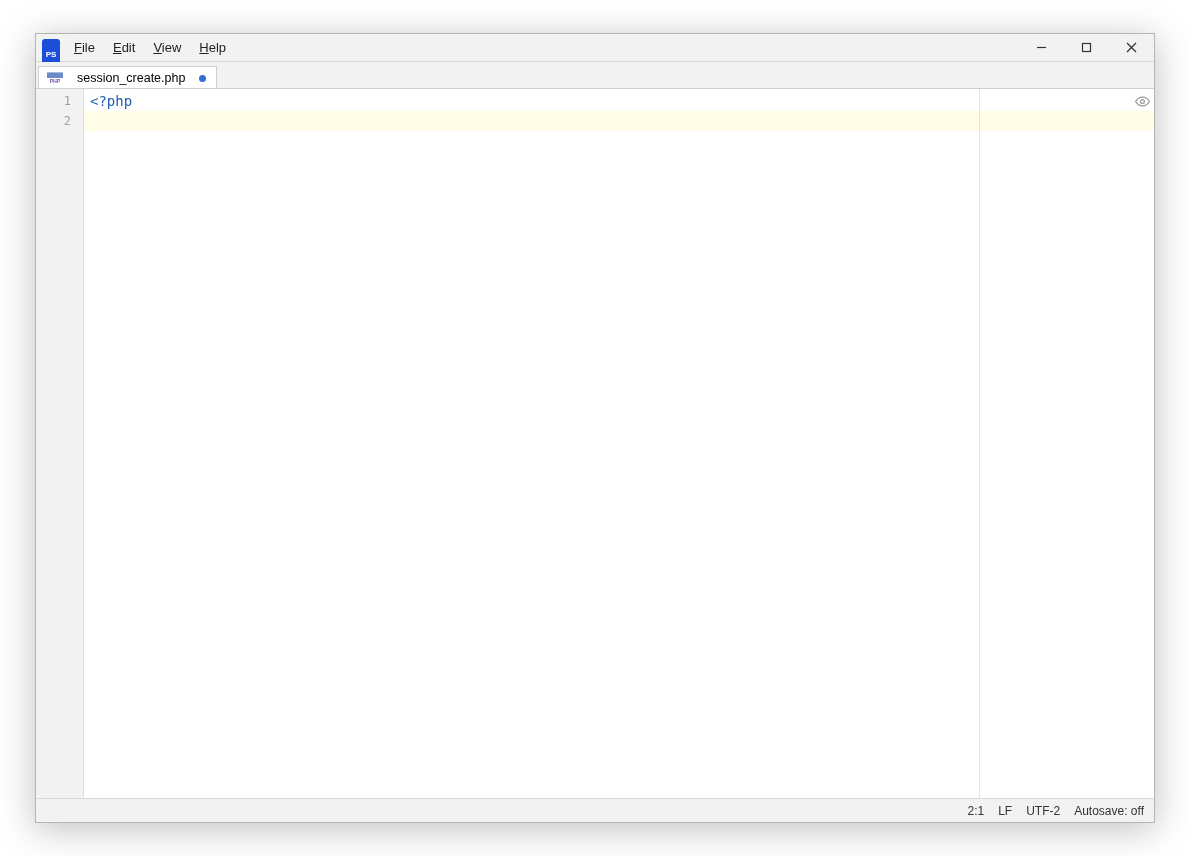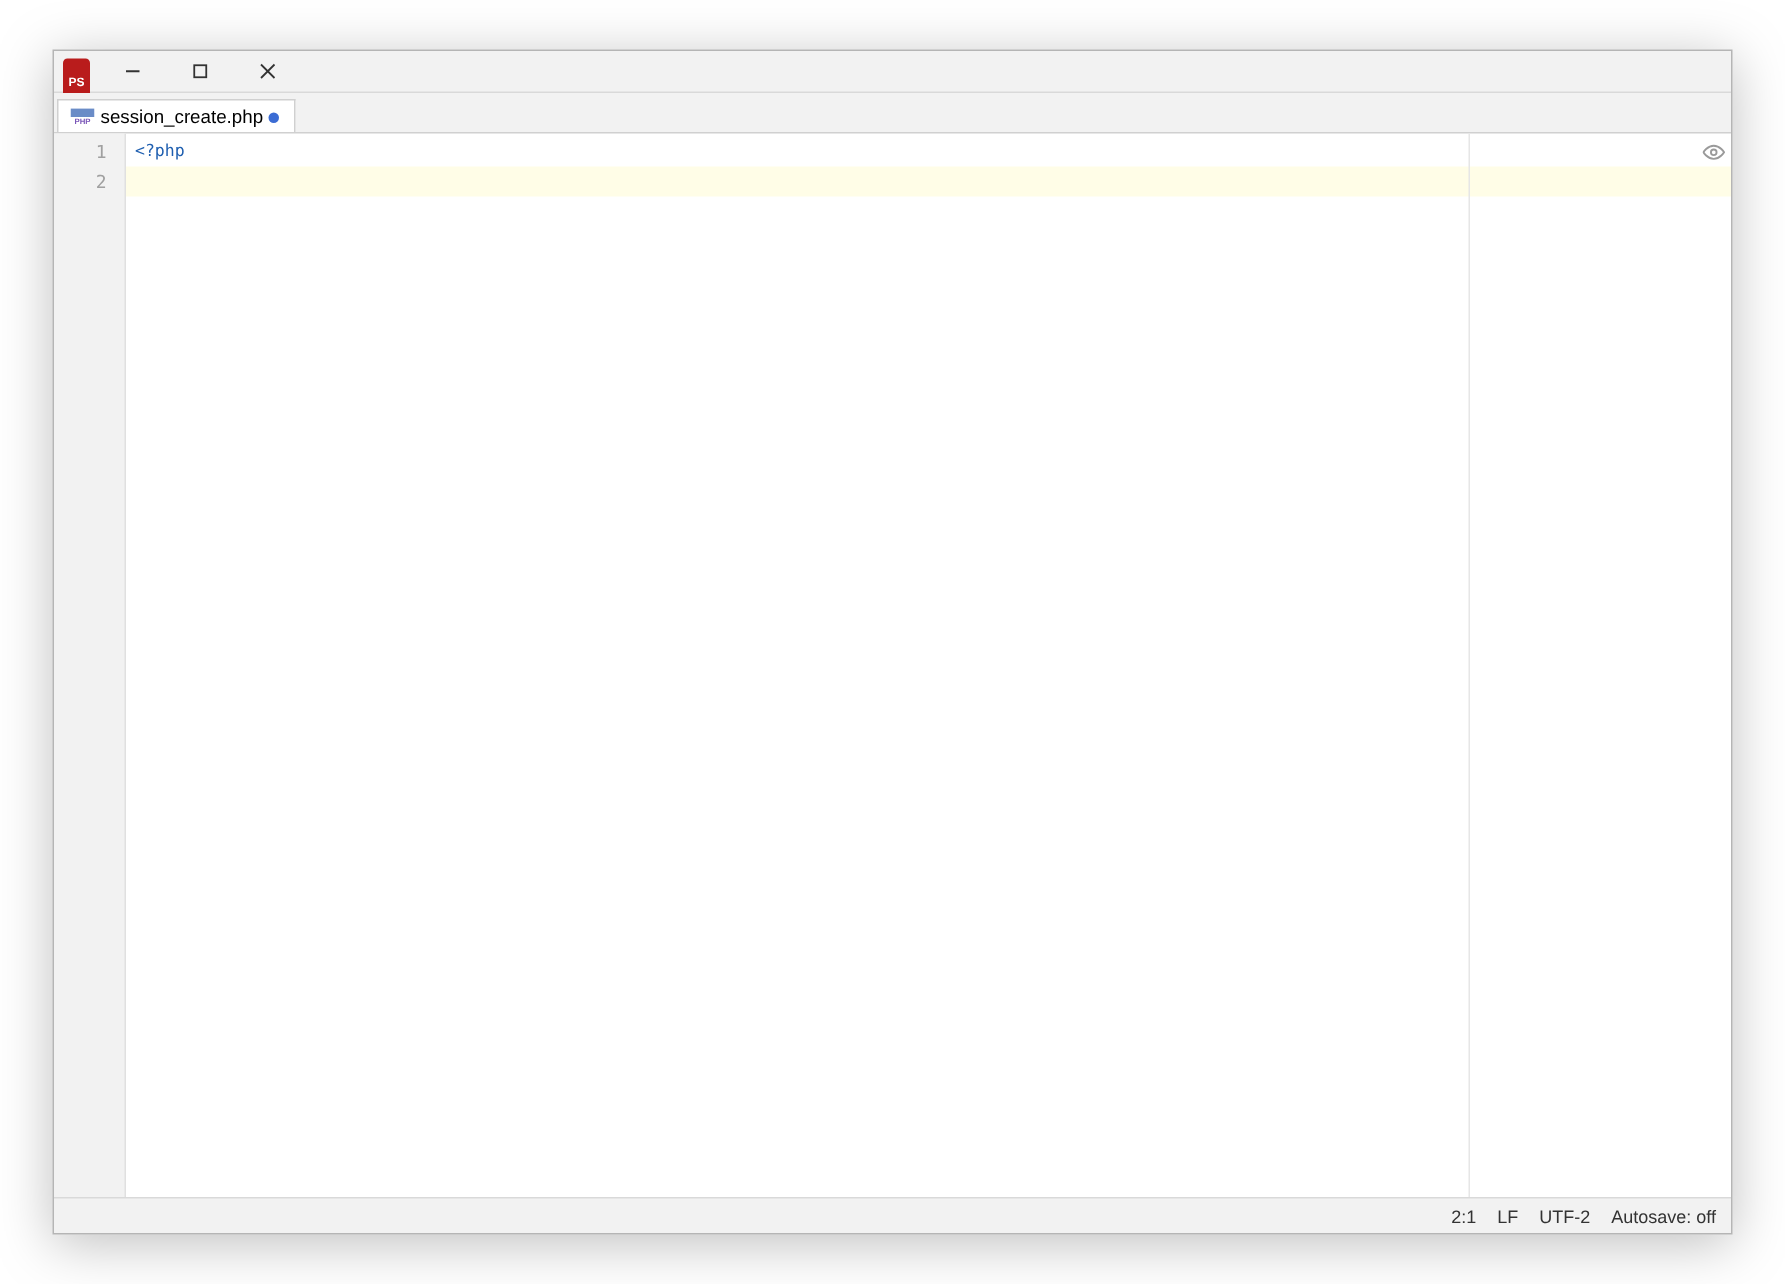--- a/index.html
+++ b/index.html
@@ -35,21 +35,21 @@
     .titlebar {
       height: 28px;
       background: #f2f2f2;
       display: flex;
       align-items: stretch;
       border-bottom: 1px solid #d9d9d9;
     }
     .app-icon {
       width: 18px;
       height: 30px;
-      background: #b91c1c;
+      background: #1d4ed8;
       border-radius: 3px;
       margin: 5px 6px 5px 6px;
       display: flex;
       align-items: center;
       justify-content: center;
       color: #fff;
       font-size: 8px;
       font-weight: bold;
     }
     .menu {
@@ -80,21 +80,21 @@
     .tabbar {
       display: flex;
       align-items: flex-end;
       background: #f2f2f2;
       height: 26px;
       padding-left: 2px;
     }
     .tab {
       display: flex;
       align-items: center;
-      gap: 4px;
+      gap: 14px;
       background: #fff;
       border: 1px solid #d0d0d0;
       border-bottom: none;
       padding: 4px 10px 4px 8px;
       font-size: 12.5px;
       cursor: pointer;
       position: relative;
       top: 1px;
     }
     .file-icon {
@@ -130,21 +130,21 @@
       padding-top: 2px;
     }
     .gutter .ln {
       padding: 0px 12px 0px 0;
       height: 20px;
       line-height: 20px;
     }
     .code {
       flex: 1;
       font-family: "Menlo", "Consolas", monospace;
-      font-size: 11px;
+      font-size: 14px;
       padding-top: 2px;
       position: relative;
       overflow: hidden;
     }
     .code-line {
       height: 20px;
       line-height: 20px;
       padding-left: 6px;
       white-space: pre;
     }
@@ -187,20 +187,26 @@
     .status-item { cursor: pointer; }
   </style>
 </head>
 <body>
 
 <div class="window-shadow-wrapper">
   <div class="window">
 
     <div class="titlebar">
       <div class="app-icon">PS</div>
+      <div class="menu">
+        <div class="menu-item"><span class="ul">F</span><span>ile</span></div>
+        <div class="menu-item"><span class="ul">E</span><span>dit</span></div>
+        <div class="menu-item"><span class="ul">V</span><span>iew</span></div>
+        <div class="menu-item"><span class="ul">H</span><span>elp</span></div>
+      </div>
       <div class="window-controls">
         <div class="win-ctrl">
           <svg width="11" height="11" viewBox="0 0 11 11">
               <line x1="1" y1="5.5" x2="10" y2="5.5" stroke="currentColor" stroke-width="1.2"></line>
             </svg>
         </div>
         <div class="win-ctrl">
           <svg width="11" height="11" viewBox="0 0 11 11">
               <rect x="1.5" y="1.5" width="8" height="8" fill="none" stroke="currentColor" stroke-width="1.2"></rect>
             </svg>

